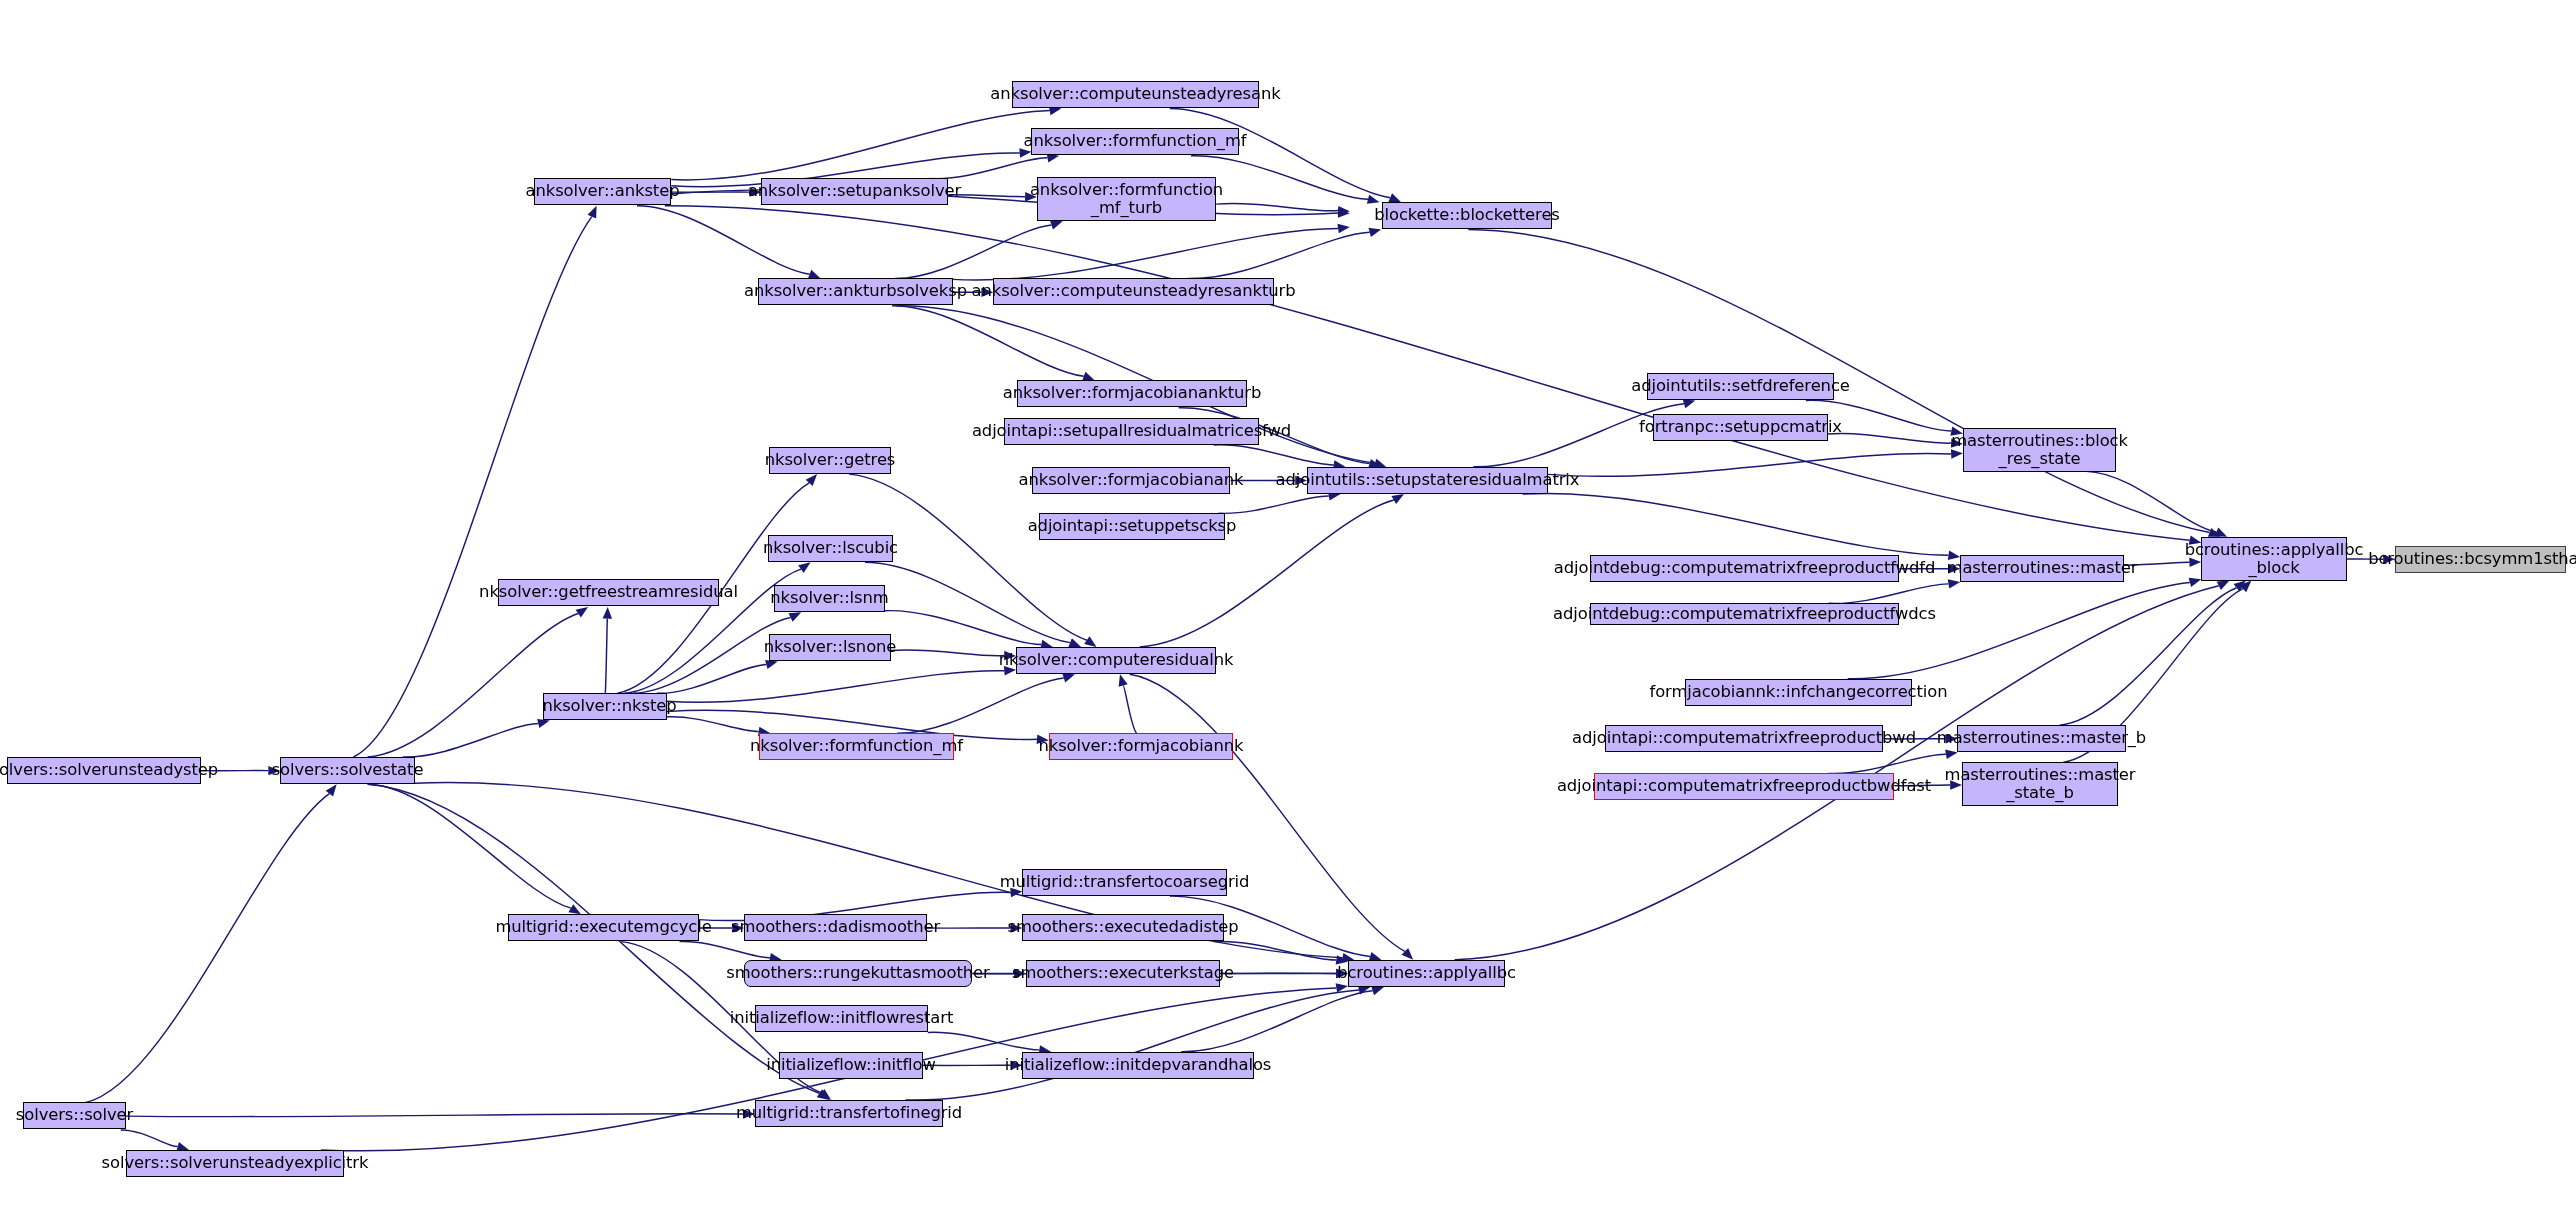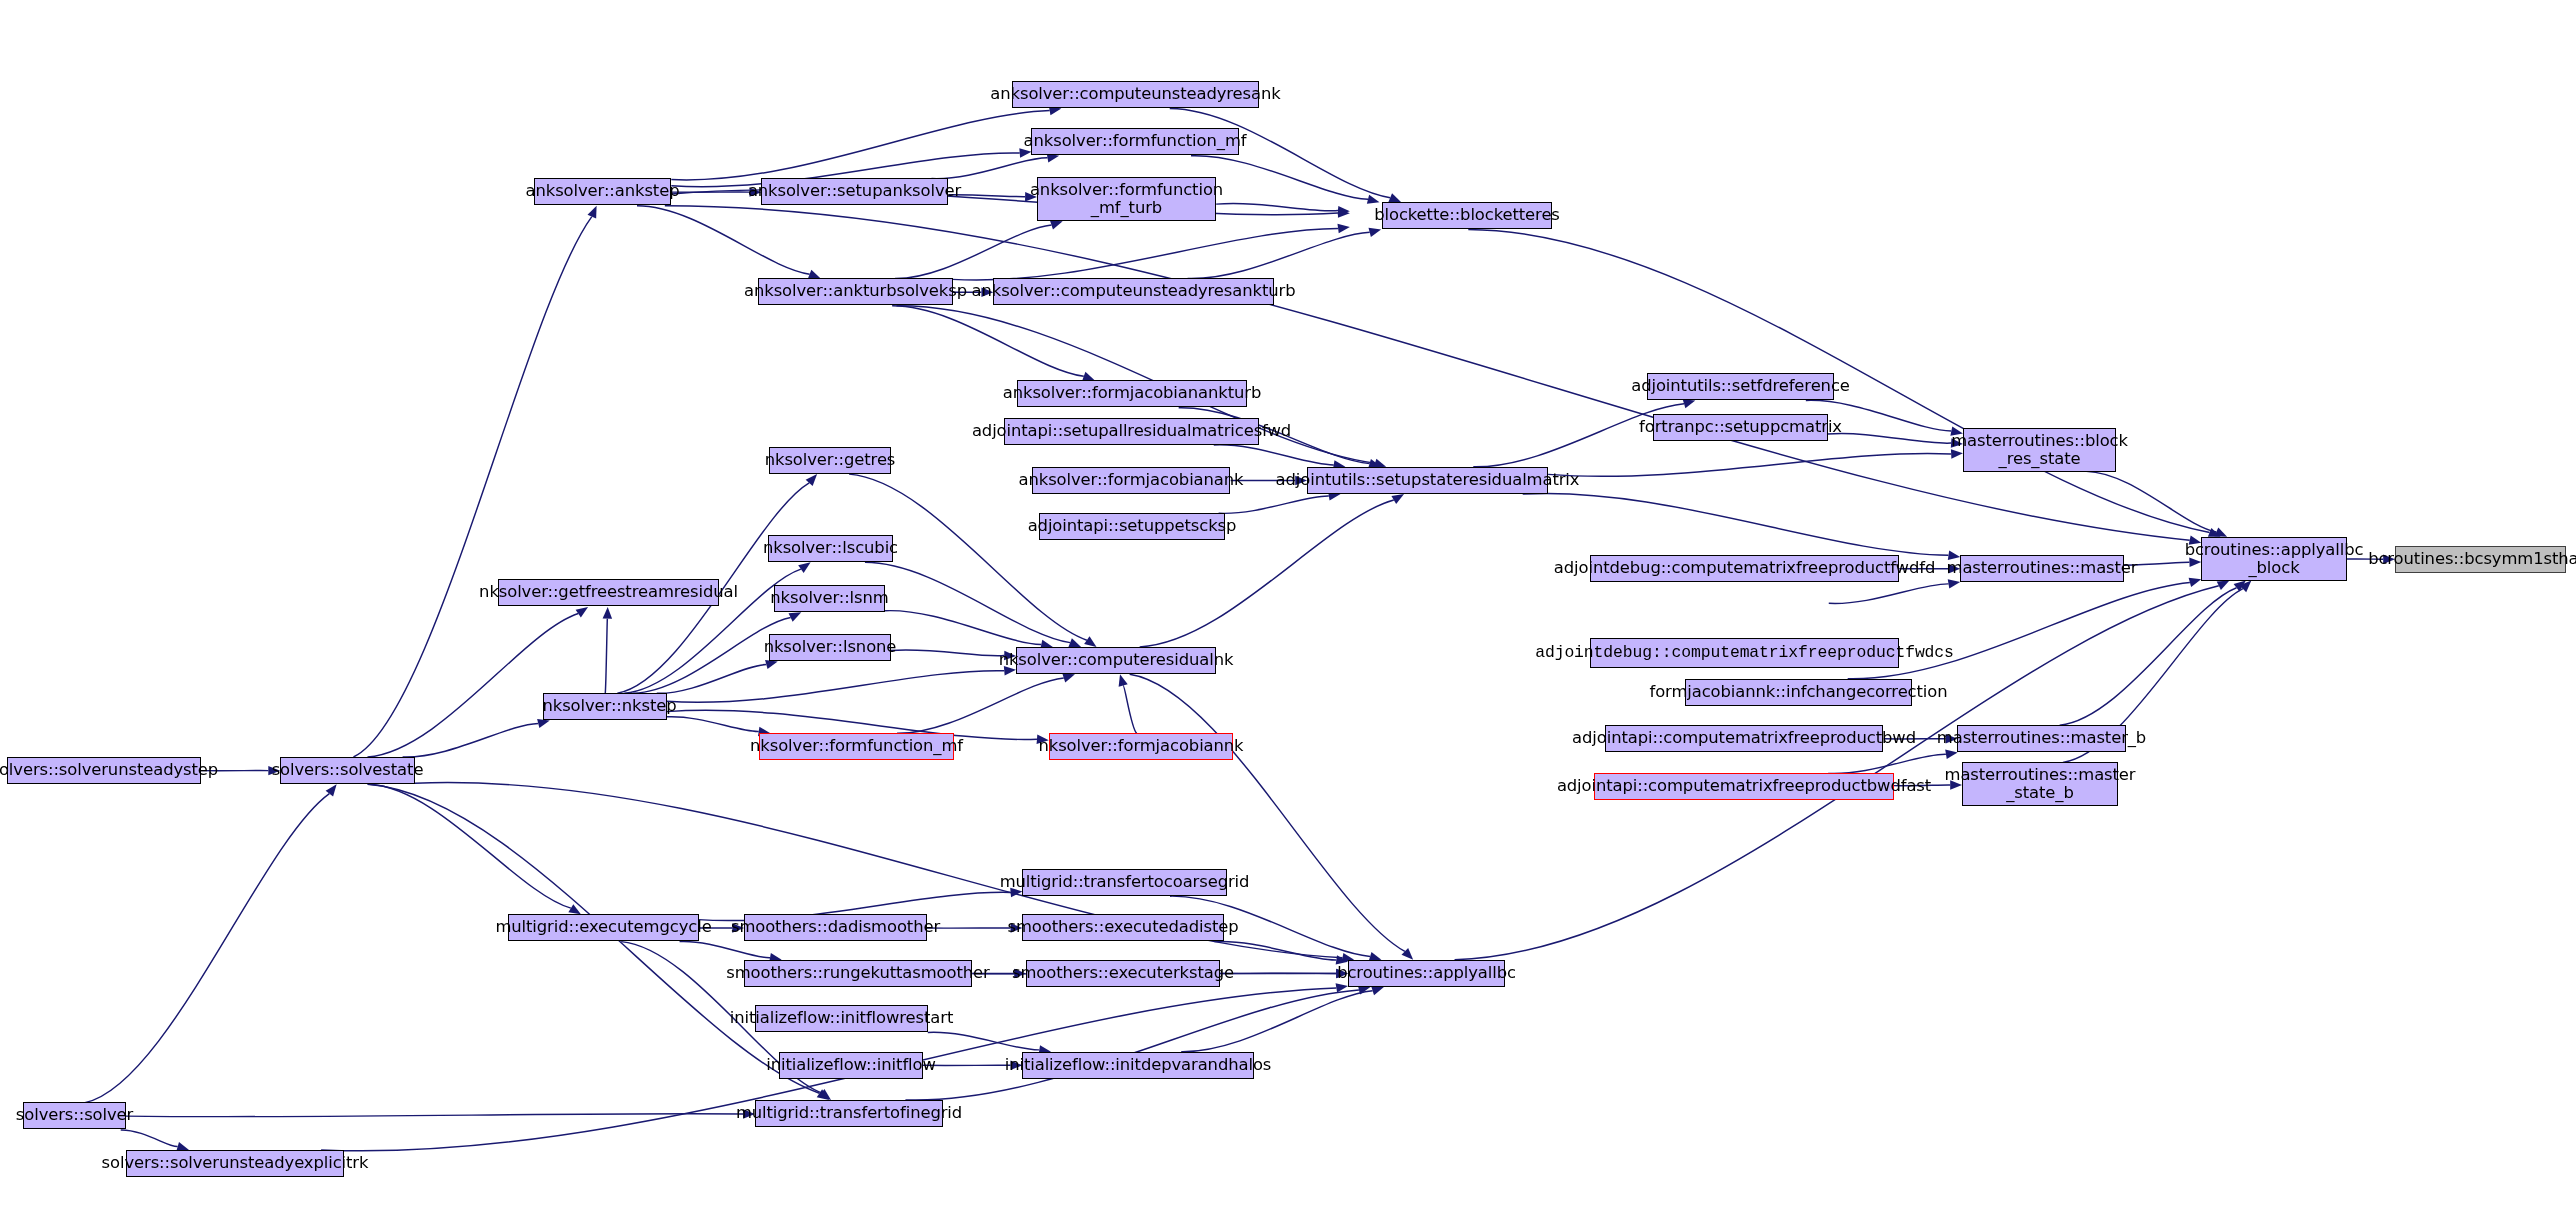--- a/index.html
+++ b/index.html
@@ -186,21 +186,21 @@
 _block</span></div>
       <div class="node" style="left: 1960px; top: 555px; width: 164px; height: 27px;"><span class="lbl">masterroutines::master</span></div>
       <div class="node" style="left: 1963px; top: 428px; width: 153px; height: 44px;"><span class="lbl">masterroutines::block
 _res_state</span></div>
       <div class="node" style="left: 1957px; top: 725px; width: 169px; height: 27px;"><span class="lbl">masterroutines::master_b</span></div>
       <div class="node" style="left: 1962px; top: 762px; width: 156px; height: 44px;"><span class="lbl">masterroutines::master
 _state_b</span></div>
       <div class="node" style="left: 1647px; top: 373px; width: 187px; height: 27px;"><span class="lbl">adjointutils::setfdreference</span></div>
       <div class="node" style="left: 1653px; top: 414px; width: 175px; height: 27px;"><span class="lbl">fortranpc::setuppcmatrix</span></div>
       <div class="node" style="left: 1590px; top: 555px; width: 309px; height: 27px;"><span class="lbl">adjointdebug::computematrixfreeproductfwdfd</span></div>
-      <div class="node" style="left: 1590px; top: 638px; width: 309px; height: 30px; font-family: Liberation Mono, monospace;"><span class="lbl">adjointdebug::computematrixfreeproductfwdcs</span></div>
+      <div class="node" style="left: 1590px; top: 603px; width: 309px; height: 22px;"><span class="lbl">adjointdebug::computematrixfreeproductfwdcs</span></div>
       <div class="node" style="left: 1685px; top: 679px; width: 227px; height: 27px;"><span class="lbl">formjacobiannk::infchangecorrection</span></div>
       <div class="node" style="left: 1605px; top: 725px; width: 278px; height: 27px;"><span class="lbl">adjointapi::computematrixfreeproductbwd</span></div>
       <div class="node red" style="left: 1594px; top: 773px; width: 300px; height: 27px;"><span class="lbl">adjointapi::computematrixfreeproductbwdfast</span></div>
       <div class="node" style="left: 1307px; top: 467px; width: 241px; height: 27px;"><span class="lbl">adjointutils::setupstateresidualmatrix</span></div>
       <div class="node" style="left: 1350px; top: 202px; width: 170px; height: 27px; margin-left: 32px;"><span class="lbl">blockette::blocketteres</span></div>
       <div class="node" style="left: 1012px; top: 81px; width: 247px; height: 27px;"><span class="lbl">anksolver::computeunsteadyresank</span></div>
       <div class="node" style="left: 1031px; top: 128px; width: 208px; height: 27px;"><span class="lbl">anksolver::formfunction_mf</span></div>
       <div class="node" style="left: 1037px; top: 177px; width: 179px; height: 44px;"><span class="lbl">anksolver::formfunction
 _mf_turb</span></div>
       <div class="node" style="left: 993px; top: 278px; width: 281px; height: 27px;"><span class="lbl">anksolver::computeunsteadyresankturb</span></div>
@@ -217,21 +217,21 @@
       <div class="node" style="left: 769px; top: 634px; width: 122px; height: 27px;"><span class="lbl">nksolver::lsnone</span></div>
       <div class="node red" style="left: 759px; top: 733px; width: 195px; height: 27px;"><span class="lbl">nksolver::formfunction_mf</span></div>
       <div class="node" style="left: 1016px; top: 647px; width: 200px; height: 27px;"><span class="lbl">nksolver::computeresidualnk</span></div>
       <div class="node red" style="left: 1049px; top: 733px; width: 184px; height: 27px;"><span class="lbl">nksolver::formjacobiannk</span></div>
       <div class="node" style="left: 498px; top: 579px; width: 221px; height: 27px;"><span class="lbl">nksolver::getfreestreamresidual</span></div>
       <div class="node" style="left: 543px; top: 693px; width: 124px; height: 27px; padding-left: 9px;"><span class="lbl">nksolver::nkstep</span></div>
       <div class="node" style="left: 280px; top: 757px; width: 135px; height: 27px;"><span class="lbl">solvers::solvestate</span></div>
       <div class="node" style="left: 7.3px; top: 757px; width: 194px; height: 27px;"><span class="lbl">solvers::solverunsteadystep</span></div>
       <div class="node" style="left: 508px; top: 914px; width: 191px; height: 27px;"><span class="lbl">multigrid::executemgcycle</span></div>
       <div class="node" style="left: 744px; top: 914px; width: 183px; height: 27px;"><span class="lbl">smoothers::dadismoother</span></div>
-      <div class="node" style="left: 744px; top: 960px; width: 228px; height: 27px;"><span class="lbl">smoothers::rungekuttasmoother</span></div>
+      <div class="node" style="left: 744px; top: 960px; width: 228px; height: 27px; border-radius: 7px;"><span class="lbl">smoothers::rungekuttasmoother</span></div>
       <div class="node" style="left: 755px; top: 1005px; width: 173px; height: 27px;"><span class="lbl">initializeflow::initflowrestart</span></div>
       <div class="node" style="left: 779px; top: 1052px; width: 144px; height: 27px;"><span class="lbl">initializeflow::initflow</span></div>
       <div class="node" style="left: 755px; top: 1100px; width: 188px; height: 27px;"><span class="lbl">multigrid::transfertofinegrid</span></div>
       <div class="node" style="left: 1022px; top: 869px; width: 205px; height: 27px;"><span class="lbl">multigrid::transfertocoarsegrid</span></div>
       <div class="node" style="left: 1022px; top: 914px; width: 202px; height: 27px;"><span class="lbl">smoothers::executedadistep</span></div>
       <div class="node" style="left: 1026px; top: 960px; width: 194px; height: 27px;"><span class="lbl">smoothers::executerkstage</span></div>
       <div class="node" style="left: 1022px; top: 1052px; width: 232px; height: 27px;"><span class="lbl">initializeflow::initdepvarandhalos</span></div>
       <div class="node" style="left: 1348px; top: 960px; width: 157px; height: 27px;"><span class="lbl">bcroutines::applyallbc</span></div>
       <div class="node" style="left: 23px; top: 1102px; width: 103px; height: 27px;"><span class="lbl">solvers::solver</span></div>
       <div class="node" style="left: 126px; top: 1150px; width: 218px; height: 27px;"><span class="lbl">solvers::solverunsteadyexplicitrk</span></div>

